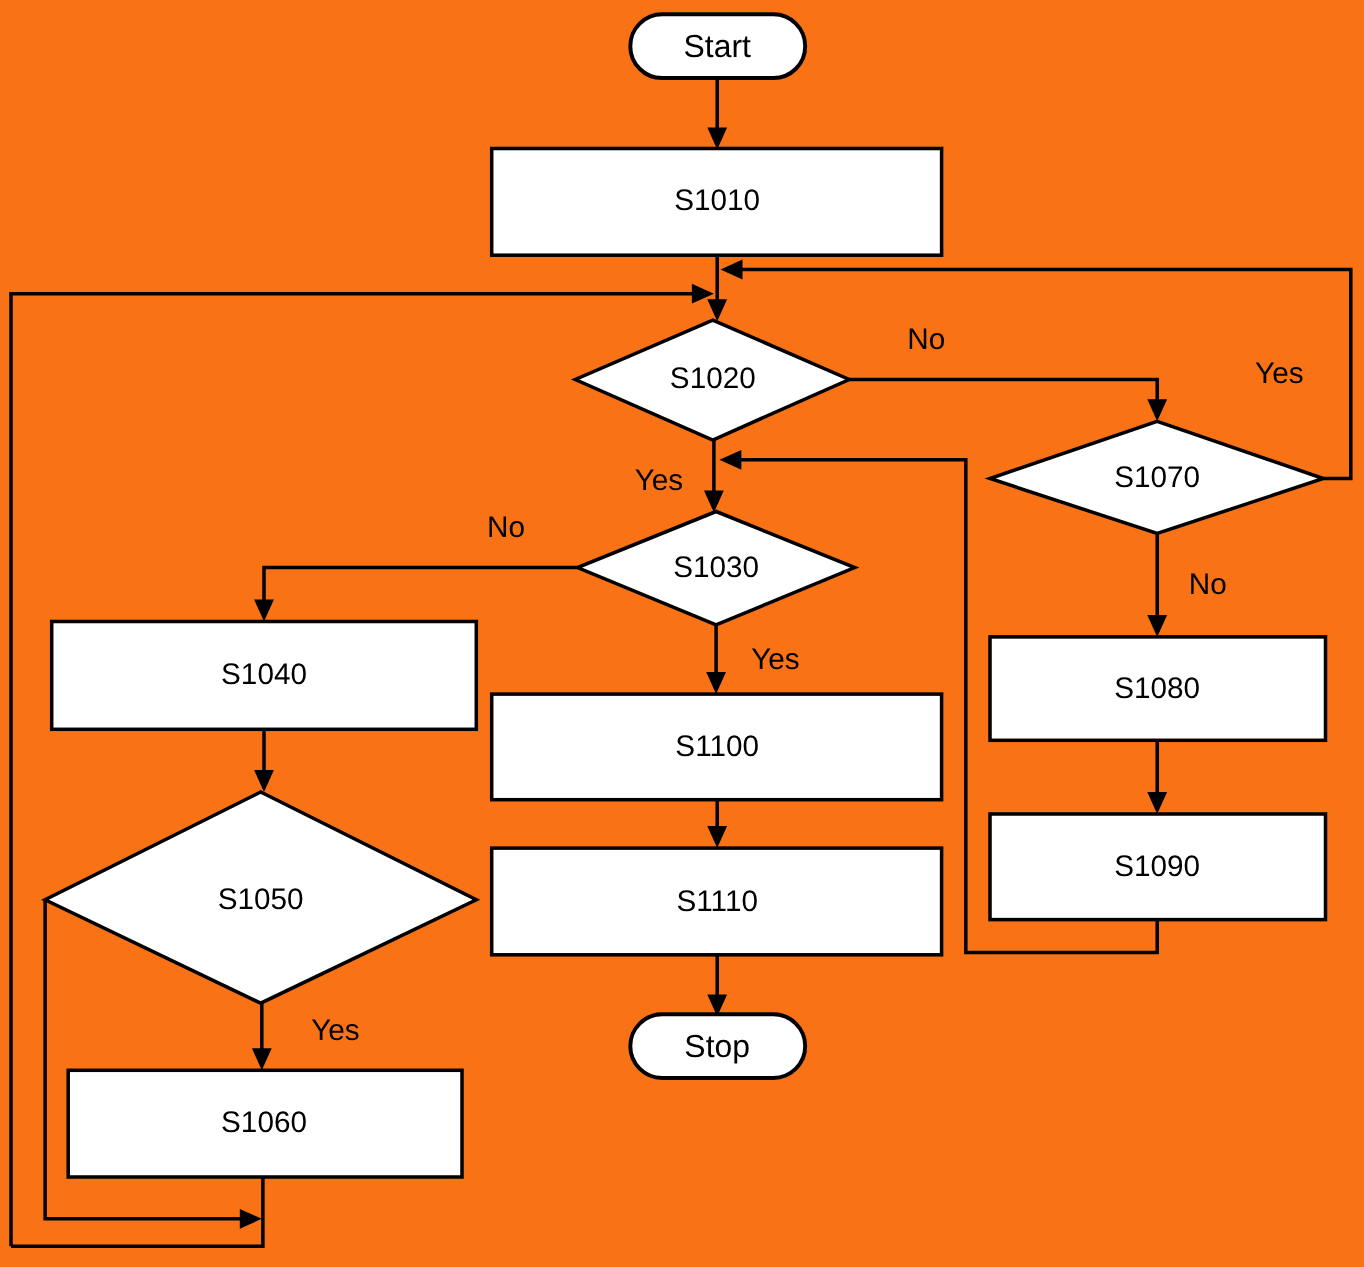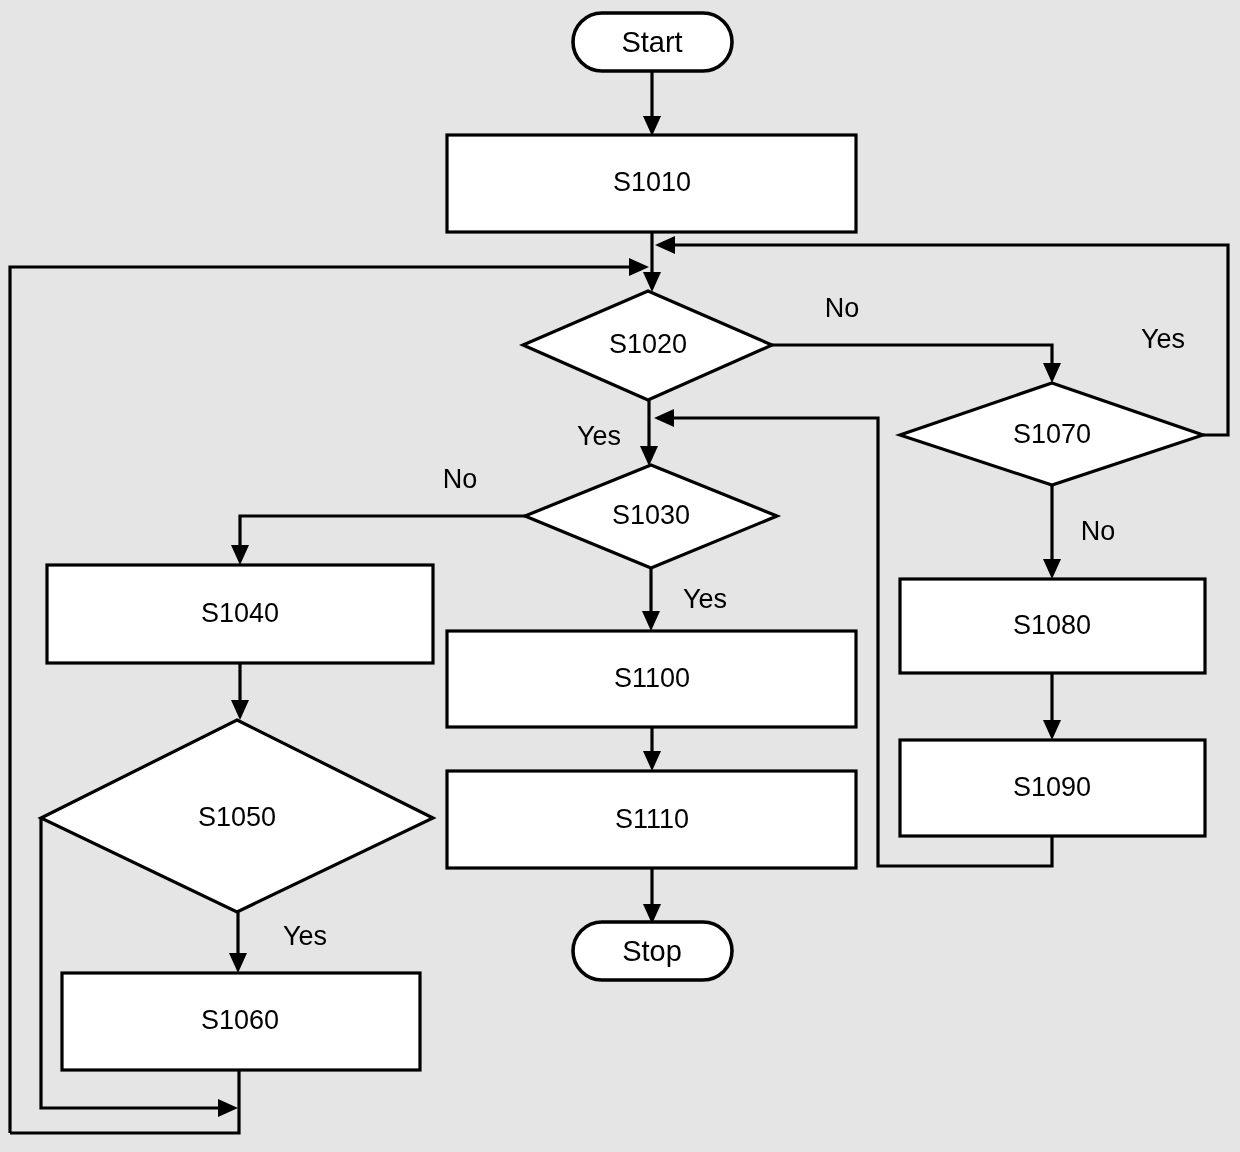--- a/index.html
+++ b/index.html
@@ -7,21 +7,21 @@
     padding: 0;
     background: #ffffff;
   }
   body {
     font-family: "Liberation Sans", sans-serif;
   }
   #canvas-wrap {
     position: relative;
     width: 1240px;
     height: 1152px;
-    background: #e5e5e5;
+    background: #f97316;
     overflow: hidden;
   }
   svg#flowchart {
     display: block;
     width: 1240px;
     height: 1152px;
   }
   .shape-stroke {
     fill: #ffffff;
     stroke: #000000;

